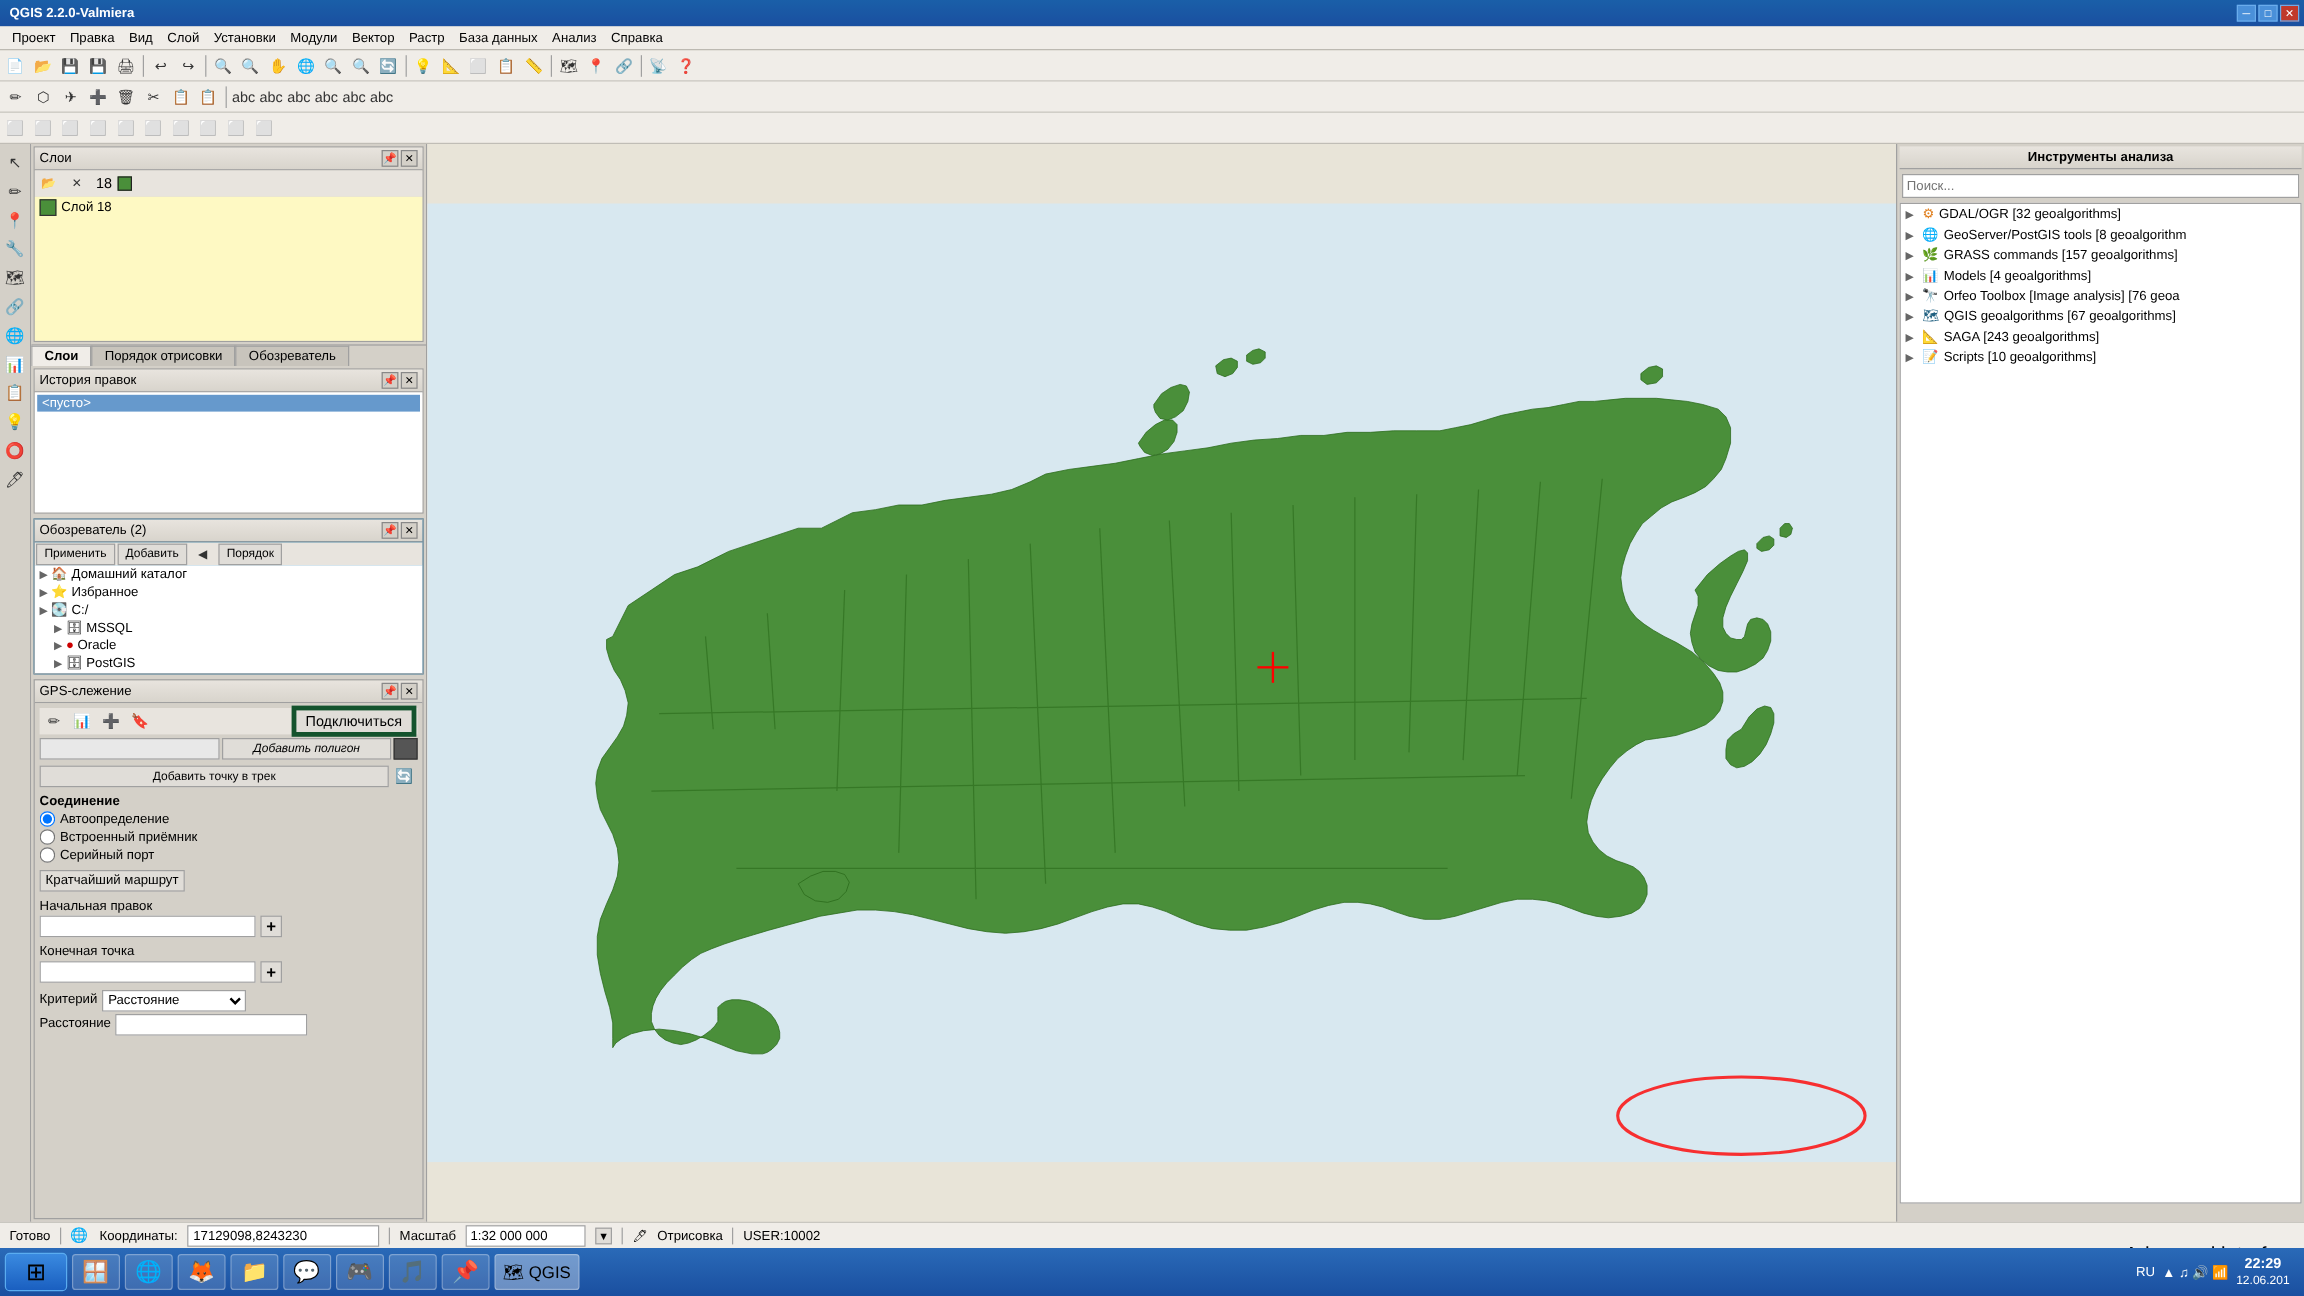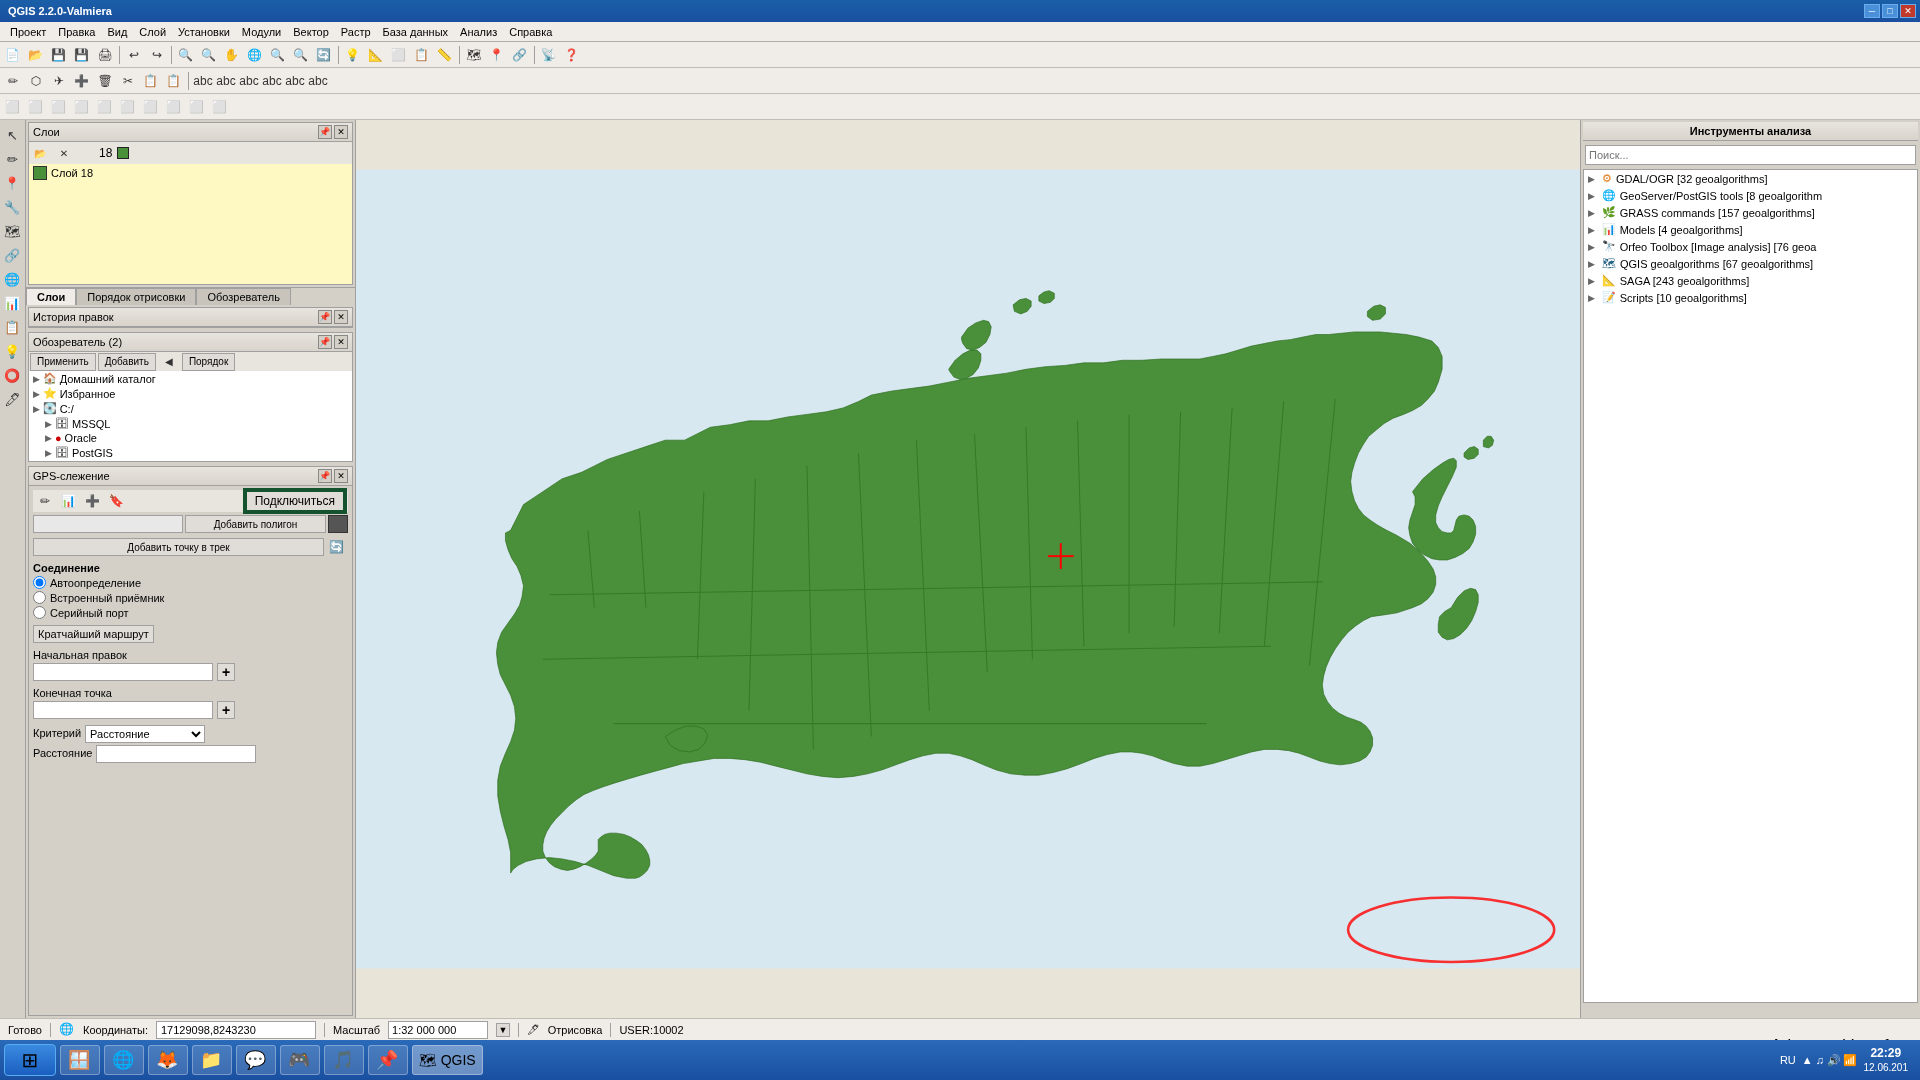--- a/index.html
+++ b/index.html
@@ -665,21 +665,21 @@
       <div class="panel-header">
         <span class="panel-title">Слои</span>
         <div class="panel-controls">
           <div class="panel-ctrl-btn">📌</div>
           <div class="panel-ctrl-btn">✕</div>
         </div>
       </div>
       <div class="layers-toolbar">
         <div class="tb-btn" style="font-size:10px;">📂</div>
         <div class="tb-btn" style="font-size:10px;">✕</div>
-        <span style="font-size:12px;padding:0 4px;margin-left:19px;">18</span>
+        <span style="font-size:12px;padding:0 4px;">18</span>
         <div class="layer-icon" style="width:12px;height:12px;background:#4a8f3a;border:1px solid #222;"></div>
       </div>
       <div id="layers-content">
         <div class="layer-item">
           <div class="layer-icon"></div>
           <span>Слой 18</span>
         </div>
       </div>
     </div>
 
@@ -689,20 +689,23 @@
       <div class="tab">Обозреватель</div>
     </div>
 
     <div id="edit-history-panel">
       <div class="panel-header">
         <span class="panel-title">История правок</span>
         <div class="panel-controls">
           <div class="panel-ctrl-btn">📌</div>
           <div class="panel-ctrl-btn">✕</div>
         </div>
+      </div>
+      <div id="edit-history-content">
+        <div class="edit-history-item">&lt;пусто&gt;</div>
       </div>
     </div>
 
     <div id="browser-panel">
       <div class="panel-header">
         <span class="panel-title">Обозреватель (2)</span>
         <div class="panel-controls">
           <div class="panel-ctrl-btn">📌</div>
           <div class="panel-ctrl-btn">✕</div>
         </div>
@@ -762,21 +765,21 @@
           <div class="tb-btn" style="font-size:12px;">📊</div>
           <div class="tb-btn" style="font-size:12px;">➕</div>
           <div class="tb-btn" style="font-size:12px;">🔖</div>
           <div style="flex:1;"></div>
           <button class="connect-btn">Подключиться</button>
         </div>
 
         
         <div class="gps-input-row">
           <input class="gps-input" style="background: rgb(232, 232, 232);">
-          <button class="gps-btn" style="flex:1;">Добавить полигон</button>
+          <button class="gps-btn" style="flex:1;font-style:italic;">Добавить полигон</button>
           <div style="width:20px;height:18px;background:#555;border:1px solid #333;"></div>
         </div>
 
         
         <div class="gps-input-row">
           <button class="gps-btn" style="flex:1;">Добавить точку в трек</button>
           <div class="tb-btn" style="font-size:12px;">🔄</div>
         </div>
 
         

